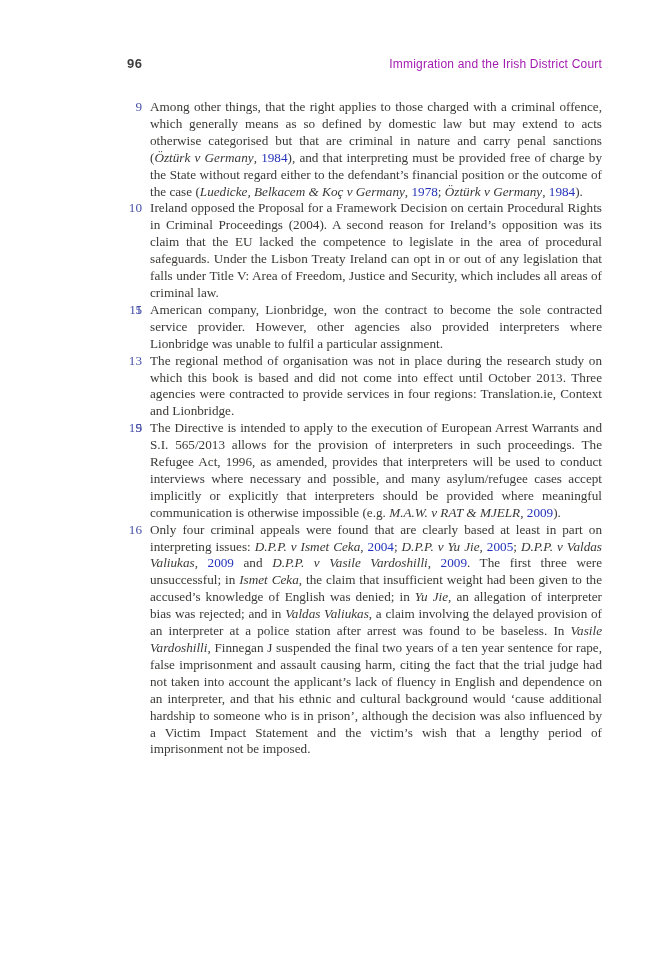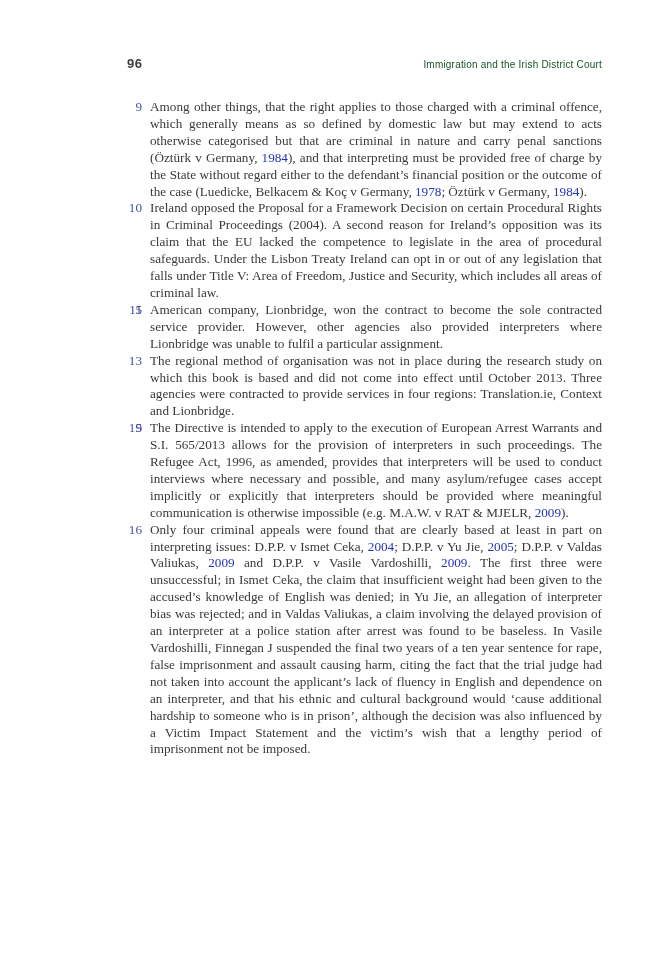--- a/index.html
+++ b/index.html
@@ -21,23 +21,23 @@
     align-items: baseline;
     font-family: "Liberation Sans", "DejaVu Sans", sans-serif;
   }
   .page-num {
     font-size: 13px;
     font-weight: 600;
     color: #3d3d3d;
     letter-spacing: 0.5px;
   }
   .running-title {
-    font-size: 10px;
+    font-size: 12px;
     font-weight: 400;
-    color: #14532d;
+    color: #a21caf;
     letter-spacing: 0.2px;
   }
   ol.notes {
     list-style: none;
     margin: 28px 0 0 0;
     padding: 0;
     font-size: 13.2px;
     line-height: 16.9px;
   }
   li.note {
@@ -48,21 +48,21 @@
     hyphens: auto;
   }
   .note-num {
     position: absolute;
     left: 0; top: 0;
     width: 15px;
     text-align: right;
     color: var(--note-num-color, #4650a8);
   }
   .note-body .normal { color: var(--body-color, #3a3937); }
-  .note-body .case { color: var(--body-color, #3a3937); }
+  .note-body .case { font-style: italic; color: var(--body-color, #3a3937); }
   .note-body .year { color: var(--year-color, #2433b8); }
 </style>
 </head>
 <body>
 
 <div class="page">
   <header class="running-head">
     <span class="page-num">96</span>
     <span class="running-title">Immigration and the Irish District Court</span>
   </header>

